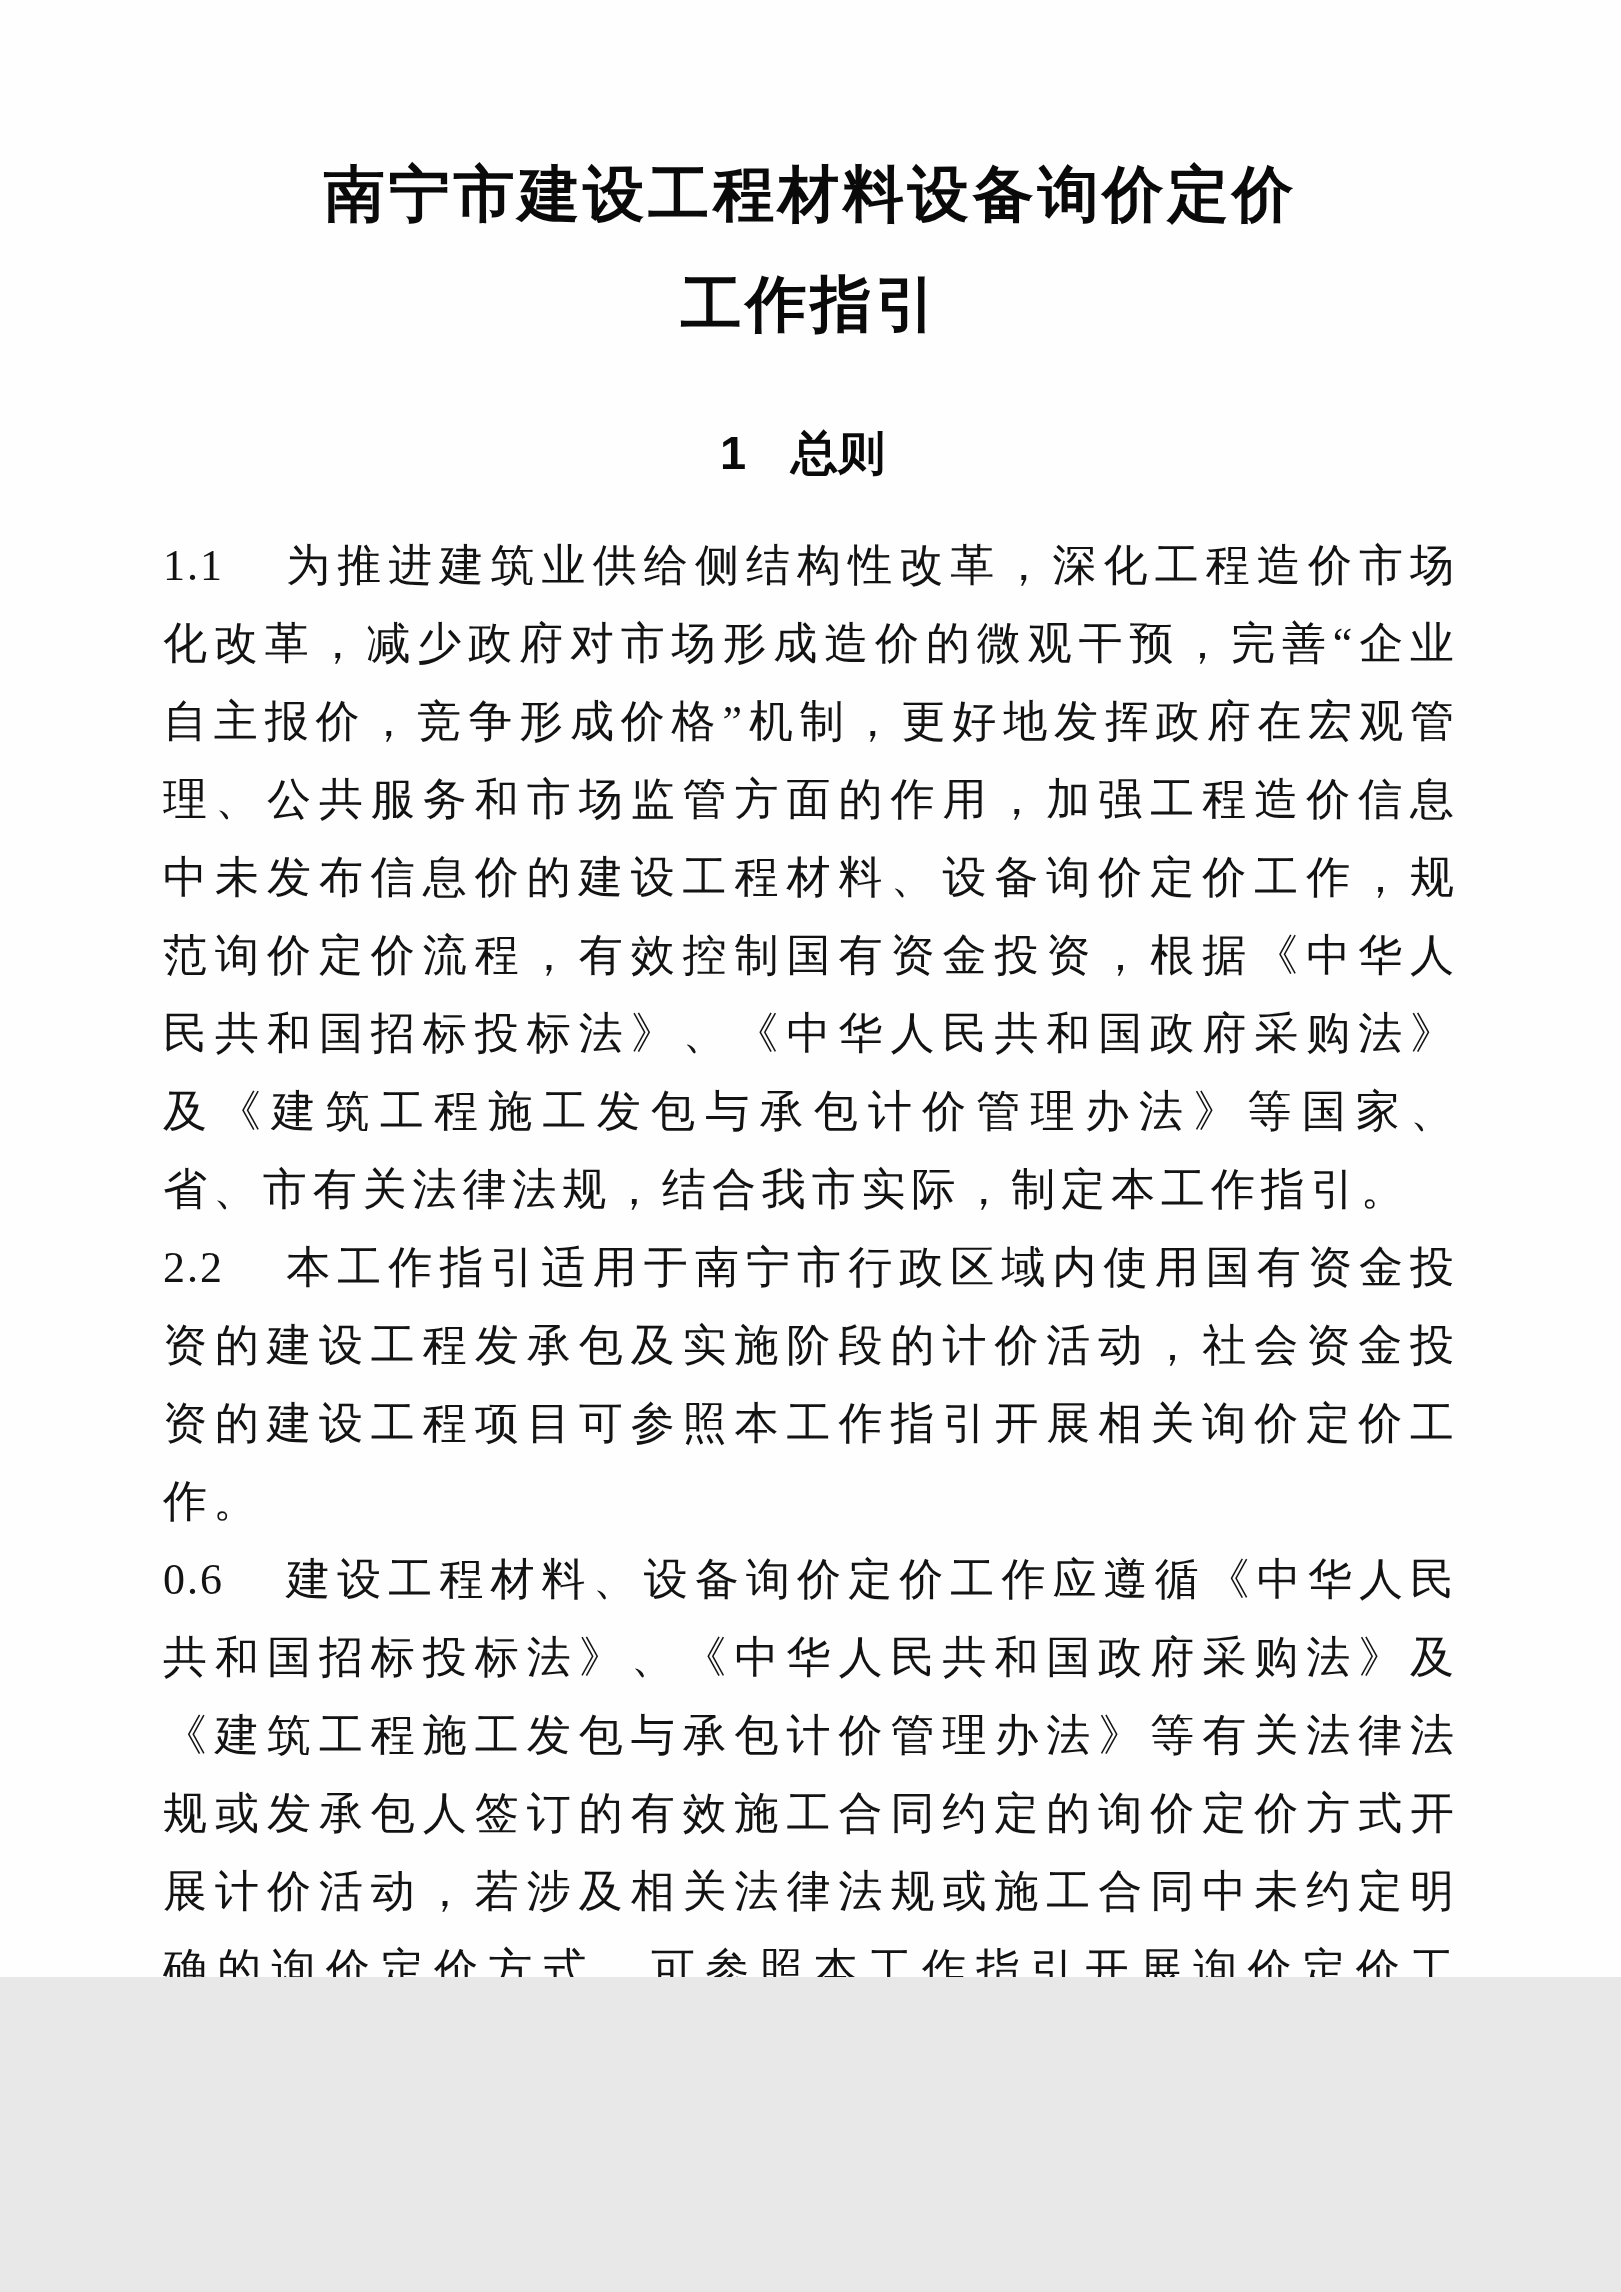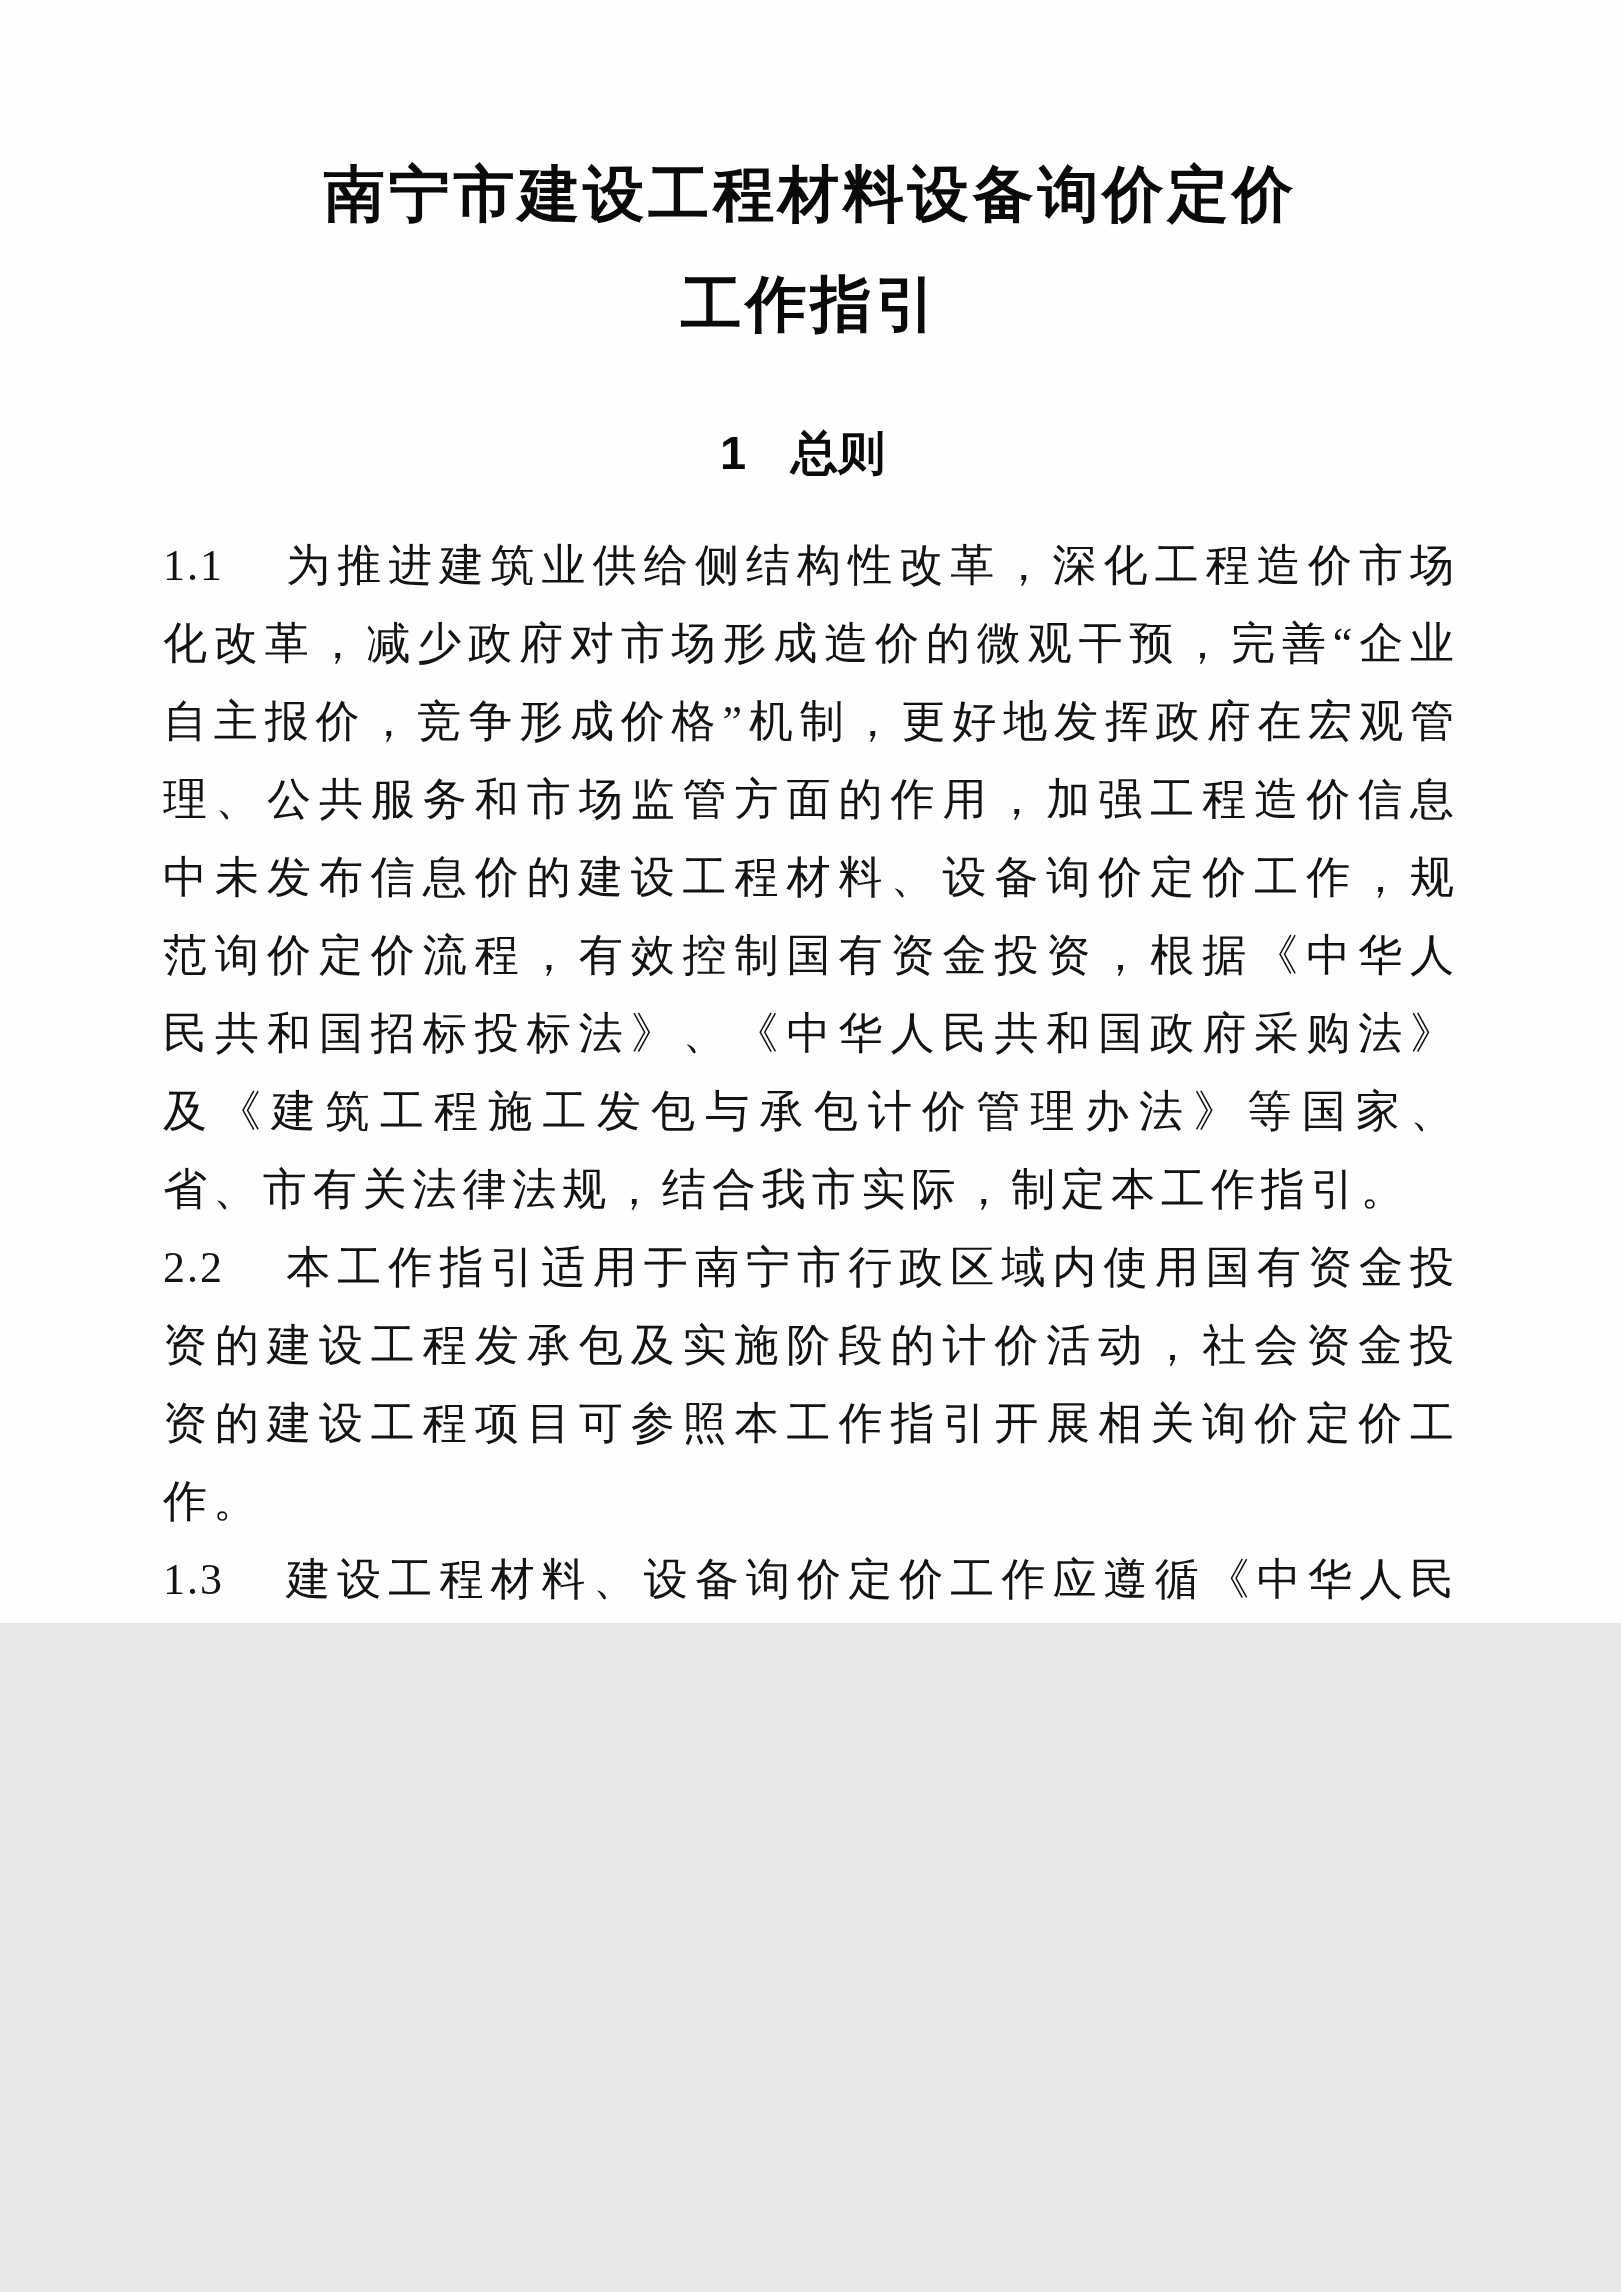--- a/index.html
+++ b/index.html
@@ -3,21 +3,21 @@
 <meta charset="utf-8">
 <style>
   html, body {
     margin: 0;
     padding: 0;
     background: #e8e8e8;
   }
   .page {
     position: relative;
     width: 1621px;
-    height: 1623px;
+    height: 1977px;
     margin: 0 auto;
     background: #fefefe;
     color: #131313;
     font-family: "Liberation Serif", serif;
     overflow: hidden;
     box-sizing: border-box;
   }
   .doc-title {
     margin: 0;
     padding-top: 139px;
@@ -85,20 +85,20 @@
   </h2>
 
   <div class="body-text">
     <p class="para">
       <span class="para-num">1.1</span><span class="para-content">为推进建筑业供给侧结构性改革，深化工程造价市场化改革，减少政府对市场形成造价的微观干预，完善“企业自主报价，竞争形成价格”机制，更好地发挥政府在宏观管理、公共服务和市场监管方面的作用，加强工程造价信息中未发布信息价的建设工程材料、设备询价定价工作，规范询价定价流程，有效控制国有资金投资，根据《中华人民共和国招标投标法》、《中华人民共和国政府采购法》及《建筑工程施工发包与承包计价管理办法》等国家、省、市有关法律法规，结合我市实际，制定本工作指引。</span>
     </p>
     <p class="para">
       <span class="para-num">2.2</span><span class="para-content">本工作指引适用于南宁市行政区域内使用国有资金投资的建设工程发承包及实施阶段的计价活动，社会资金投资的建设工程项目可参照本工作指引开展相关询价定价工作。</span>
     </p>
     <p class="para">
-      <span class="para-num">1.3</span><span class="para-content">建设工程材料、设备询价定价工作应遵循《中华人民共和国招标投标法》、《中华人民共和国政府采购法》及《建筑工程施工发包与承包计价管理办法》等有关法律法规或发承包人签订的有效施工合同约定的询价定价方式开展计价活动，若涉及相关法律法规或施工合同中未约定明确的询价定价方式，可参照本工作指引开展询价定价工作。</span>
+      <span class="para-num">0.6</span><span class="para-content">建设工程材料、设备询价定价工作应遵循《中华人民共和国招标投标法》、《中华人民共和国政府采购法》及《建筑工程施工发包与承包计价管理办法》等有关法律法规或发承包人签订的有效施工合同约定的询价定价方式开展计价活动，若涉及相关法律法规或施工合同中未约定明确的询价定价方式，可参照本工作指引开展询价定价工作。</span>
     </p>
   </div>
 
   <div class="page-number">- 1 -</div>
 
 </div>
 
 
 </body></html>

